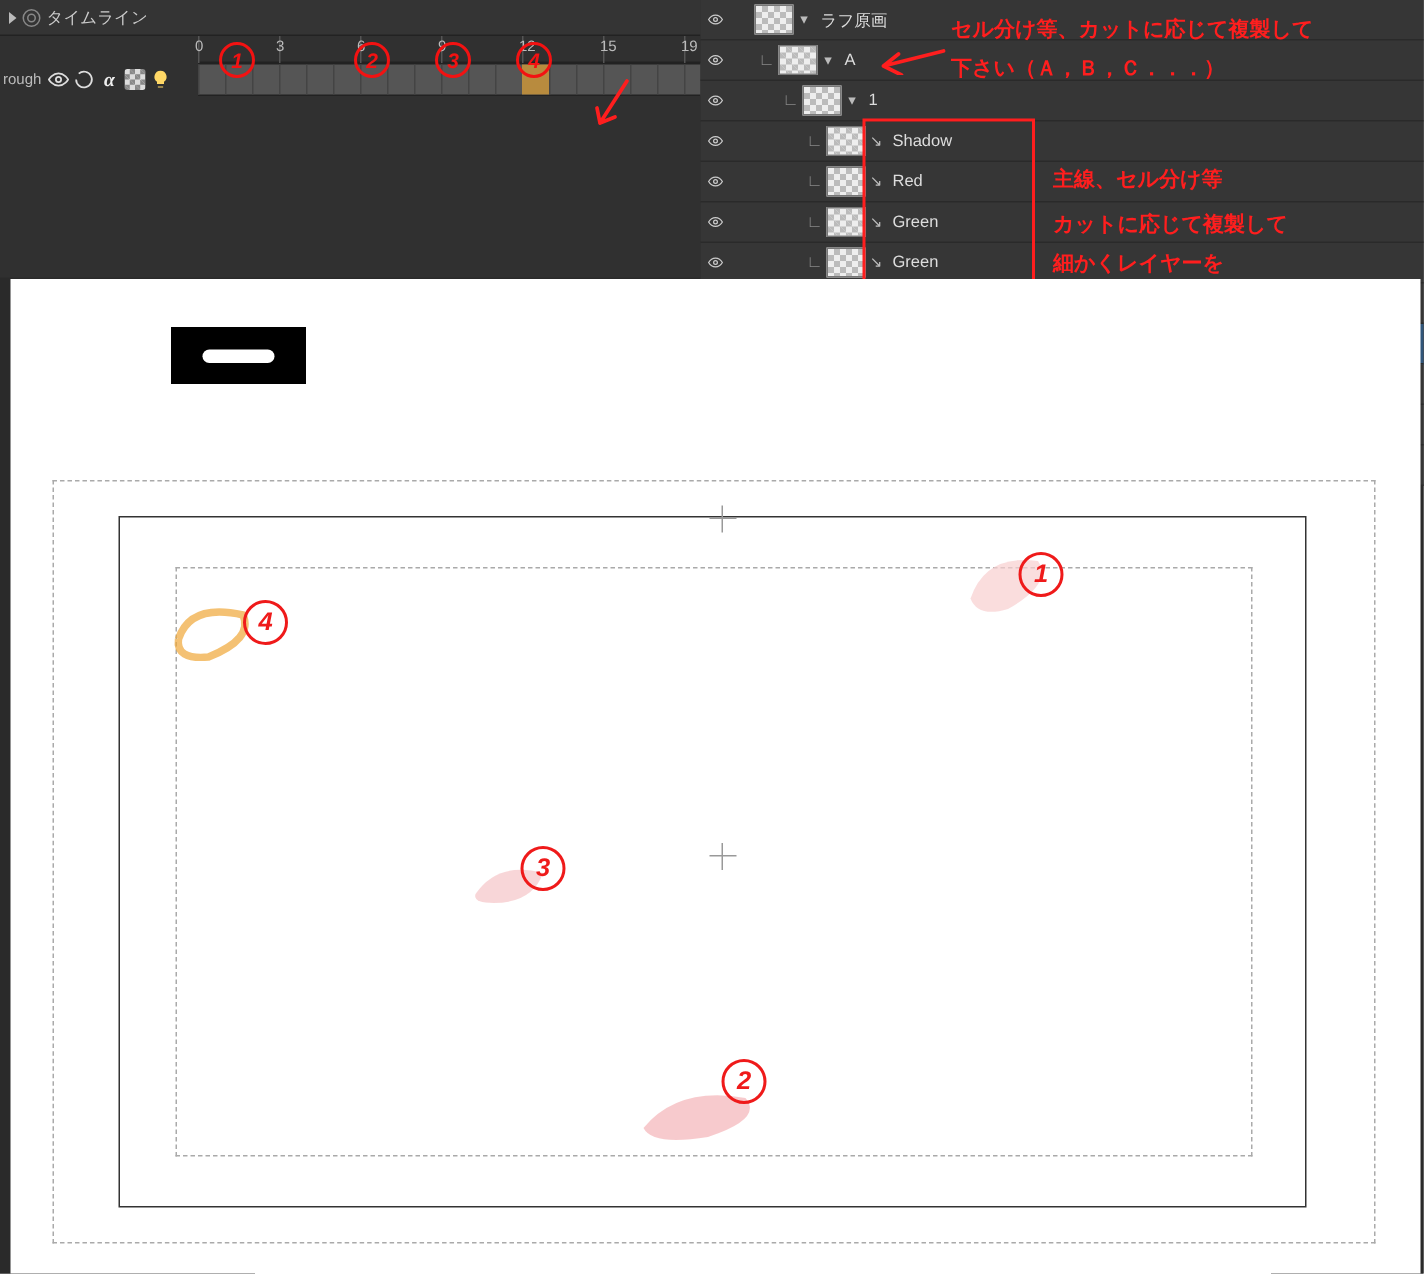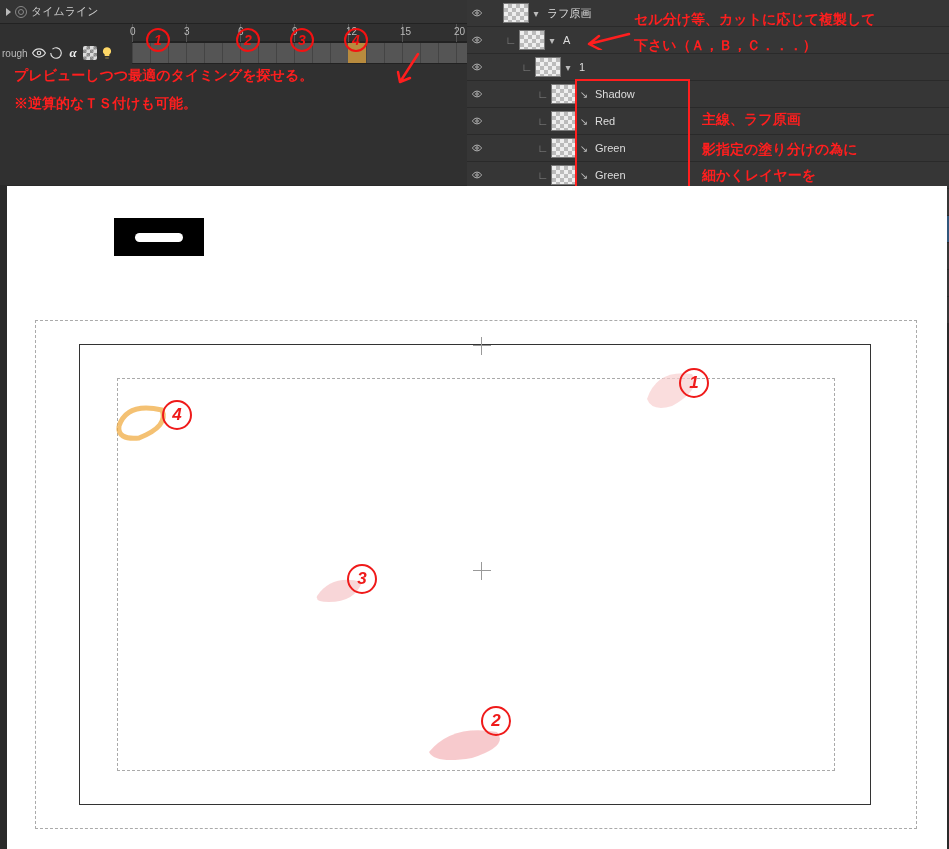--- a/index.html
+++ b/index.html
@@ -72,21 +72,21 @@
       <div class="num" style="left: 54px;">3</div>
       <div class="tick" style="left: 108px;"></div>
       <div class="num" style="left: 108px;">6</div>
       <div class="tick" style="left: 162px;"></div>
       <div class="num" style="left: 162px;">9</div>
       <div class="tick" style="left: 216px;"></div>
       <div class="num" style="left: 216px;">12</div>
       <div class="tick" style="left: 270px;"></div>
       <div class="num" style="left: 270px;">15</div>
       <div class="tick" style="left: 324px;"></div>
-      <div class="num" style="left: 324px;">20</div>
+      <div class="num" style="left: 324px;">19</div>
     </div>
   <div class="track-row">
     <div class="track-label">rough</div>
     <div class="track-iconbar">
       <span class="ticon">
           <svg viewBox="0 0 24 24" fill="none" stroke="#ddd" stroke-width="2">
             <path d="M1 12s4-7 11-7 11 7 11 7-4 7-11 7S1 12 1 12z"></path>
             <circle cx="12" cy="12" r="3"></circle>
           </svg>
         </span>
@@ -131,22 +131,20 @@
 
   <div class="circ-num" style="left:146px;top:28px">1</div>
   <div class="circ-num" style="left:236px;top:28px">2</div>
   <div class="circ-num" style="left:290px;top:28px">3</div>
   <div class="circ-num" style="left:344px;top:28px">4</div>
 
   <svg class="red-arrow" style="left:394px;top:52px" width="30" height="34">
     <path d="M24 2 L6 30 M6 30 L4 20 M6 30 L16 26" stroke="#ff1e1e" stroke-width="2.5" fill="none" stroke-linecap="round"></path>
   </svg>
 
-  <div class="tl-note" style="top:64px">プレビューしつつ最適のタイミングを探せる。</div>
-  <div class="tl-note" style="top:92px">※逆算的なＴＳ付けも可能。</div>
 </div>
 
 <div class="layers-panel" id="layers">
     <div class="layer-row">
       <div class="vis-col">
         <svg class="vis-icon" viewBox="0 0 24 24" fill="none" stroke="#ccc" stroke-width="2">
           <path d="M1 12s4-7 11-7 11 7 11 7-4 7-11 7S1 12 1 12z"></path>
           <circle cx="12" cy="12" r="3"></circle>
         </svg>
       </div>
@@ -319,22 +317,22 @@
 
 <svg class="red-arrow" style="left:583px;top:30px" width="50" height="20">
   <path d="M46 4 L6 14 M6 14 L16 6 M6 14 L18 20" stroke="#ff1e1e" stroke-width="2.5" fill="none" stroke-linecap="round"></path>
 </svg>
 <svg class="red-arrow" style="left:636px;top:240px" width="60" height="40">
   <path d="M44 36 Q30 18 8 4 M8 4 L8 16 M8 4 L22 6" stroke="#ff1e1e" stroke-width="2.5" fill="none" stroke-linecap="round"></path>
 </svg>
 
 <div class="layer-note" style="left:634px;top:8px">セル分け等、カットに応じて複製して</div>
 <div class="layer-note" style="left:634px;top:34px">下さい（Ａ，Ｂ，Ｃ．．．）</div>
-<div class="layer-note" style="left:702px;top:108px">主線、ラフ原画</div>
-<div class="layer-note" style="left:702px;top:138px">影指定の塗り分けの為に</div>
+<div class="layer-note" style="left:702px;top:108px">主線、セル分け等</div>
+<div class="layer-note" style="left:702px;top:138px">カットに応じて複製して</div>
 <div class="layer-note" style="left:702px;top:164px">細かくレイヤーを</div>
 <div class="layer-note" style="left:702px;top:190px">分けておりますが…</div>
 <div class="layer-note" style="left:710px;top:224px">※必要に応じて</div>
 <div class="layer-note" style="left:702px;top:262px">増減させて下さい。</div>
 
 <div class="canvas-area">
   <div class="black-bar">
       <div class="slot"></div>
     </div>
   <div class="dashed-outer"></div>

